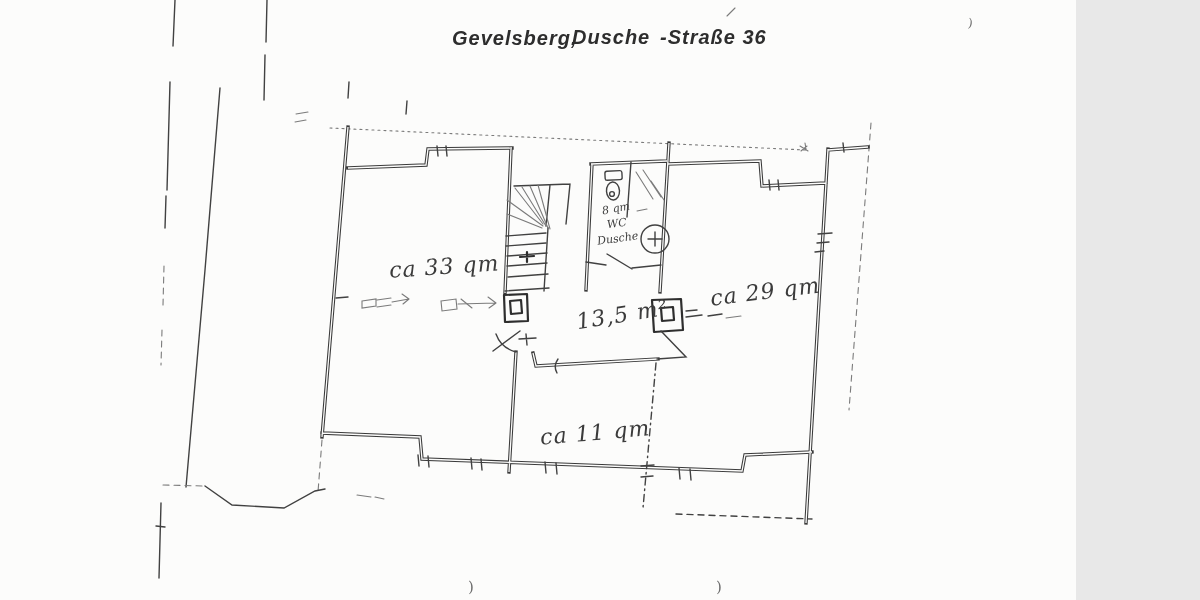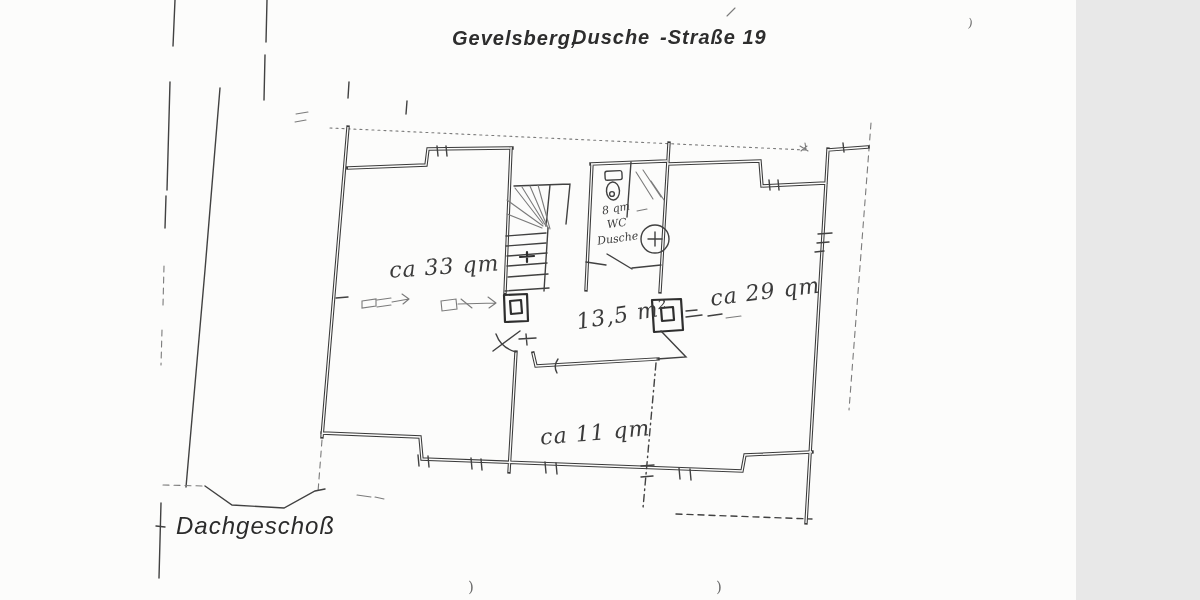--- a/index.html
+++ b/index.html
@@ -193,30 +193,29 @@
       <path class="lt" d="M458,304 L496,303 M496,303 L488,297 M496,303 L489,308"></path>
     </g>
 
     <g>
       <path class="ln dashdot" d="M656,363 L643,508" stroke-width="1.2"></path>
     </g>
   </svg>
 
   <div class="lbl title" style="left:452px;top:27px;">Gevelsberg,</div>
   <div class="lbl title" style="left:572px;top:26px;">Dusche</div>
-  <div class="lbl title" style="left:660px;top:26px;">-Straße 19</div>
+  <div class="lbl title" style="left:660px;top:26px;">-Straße 36</div>
 
   <div class="lbl hand" style="left:389px;top:254px;transform:rotate(-4deg);">ca 33 qm</div>
   <div class="lbl hand" style="left:710px;top:279px;transform:rotate(-7deg);">ca 29 qm</div>
   <div class="lbl hand" style="left:576px;top:302px;transform:rotate(-9deg);">13,5 m²</div>
   <div class="lbl hand" style="left:540px;top:420px;transform:rotate(-5deg);">ca 11 qm</div>
 
   <div class="lbl hand-sm" style="left:602px;top:202px;transform:rotate(-10deg);">8 qm</div>
   <div class="lbl hand-sm" style="left:607px;top:217px;transform:rotate(-8deg);">WC</div>
   <div class="lbl hand-sm" style="left:597px;top:232px;transform:rotate(-8deg);">Dusche</div>
 
-  <div class="lbl floor" style="left:176px;top:512px;">Dachgeschoß</div>
 
   <div class="lbl mark" style="left:468px;top:578px;">)</div>
   <div class="lbl mark" style="left:716px;top:578px;">)</div>
   <div class="lbl mark" style="left:968px;top:16px;transform:rotate(8deg);font-size:12px;">)</div>
 
 </div>
 
 </body></html>

